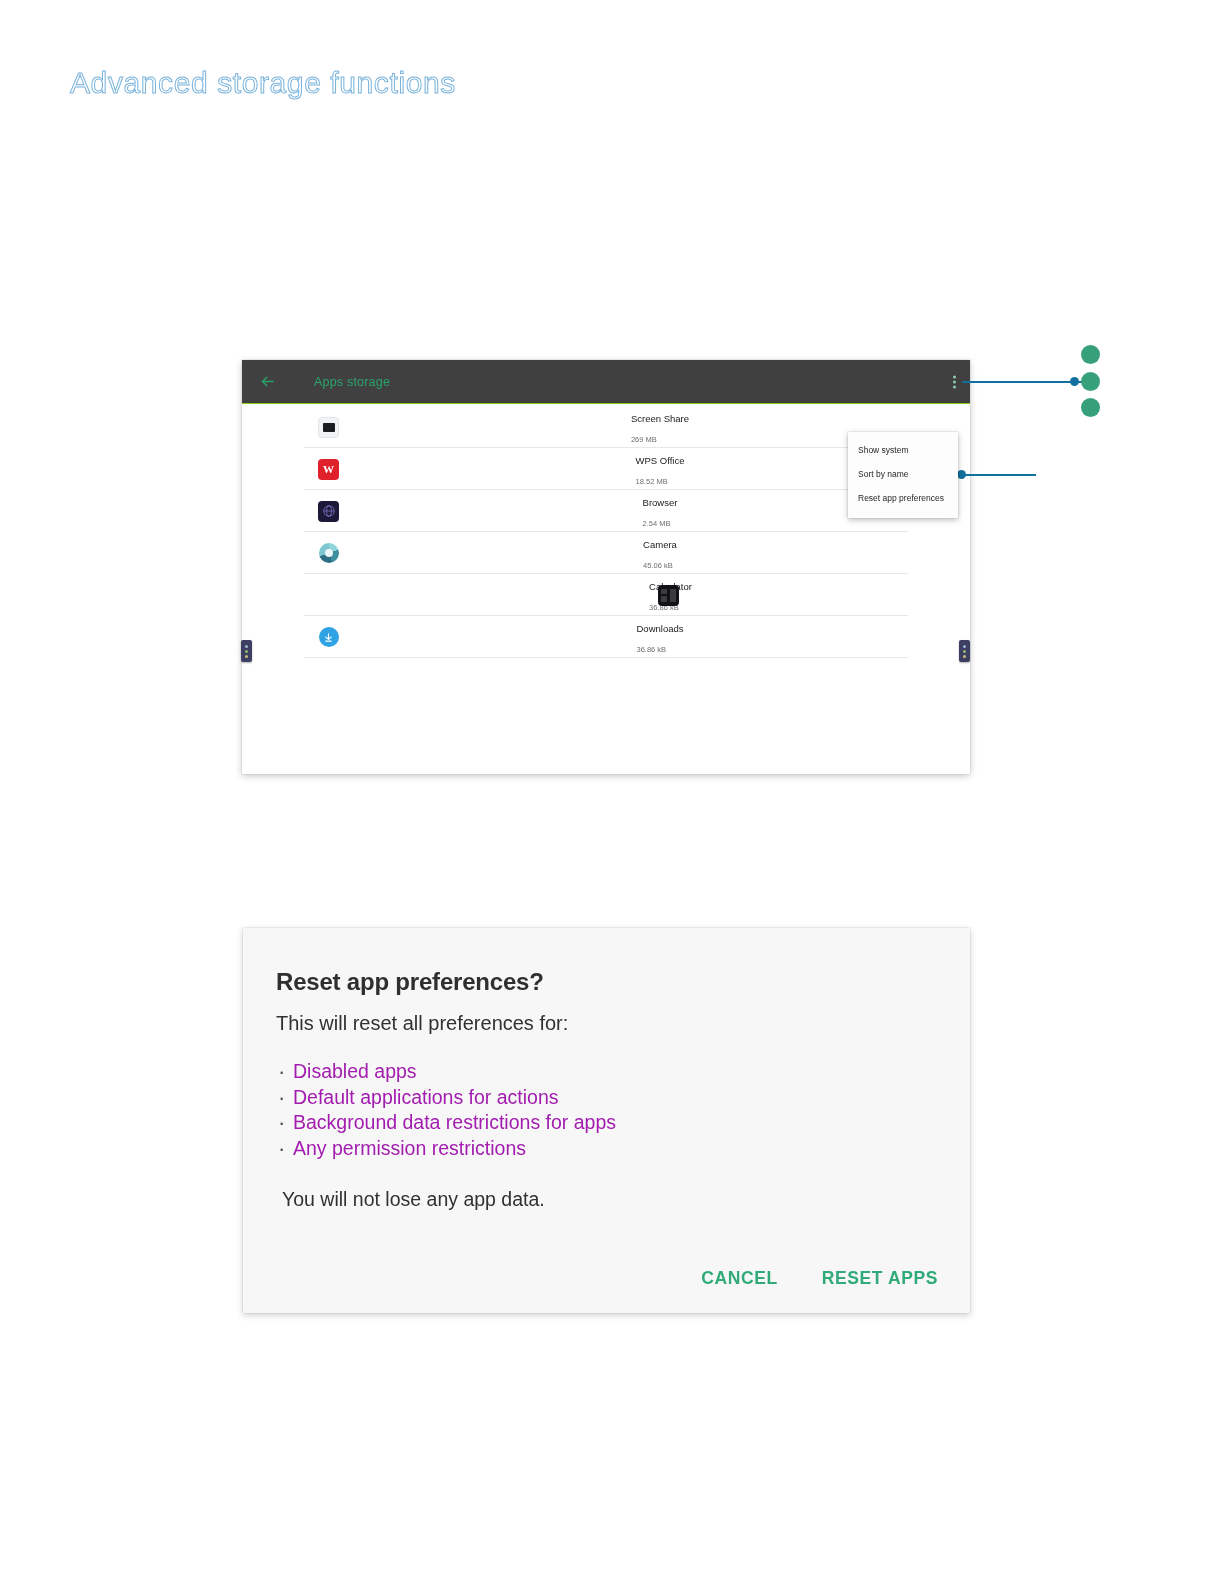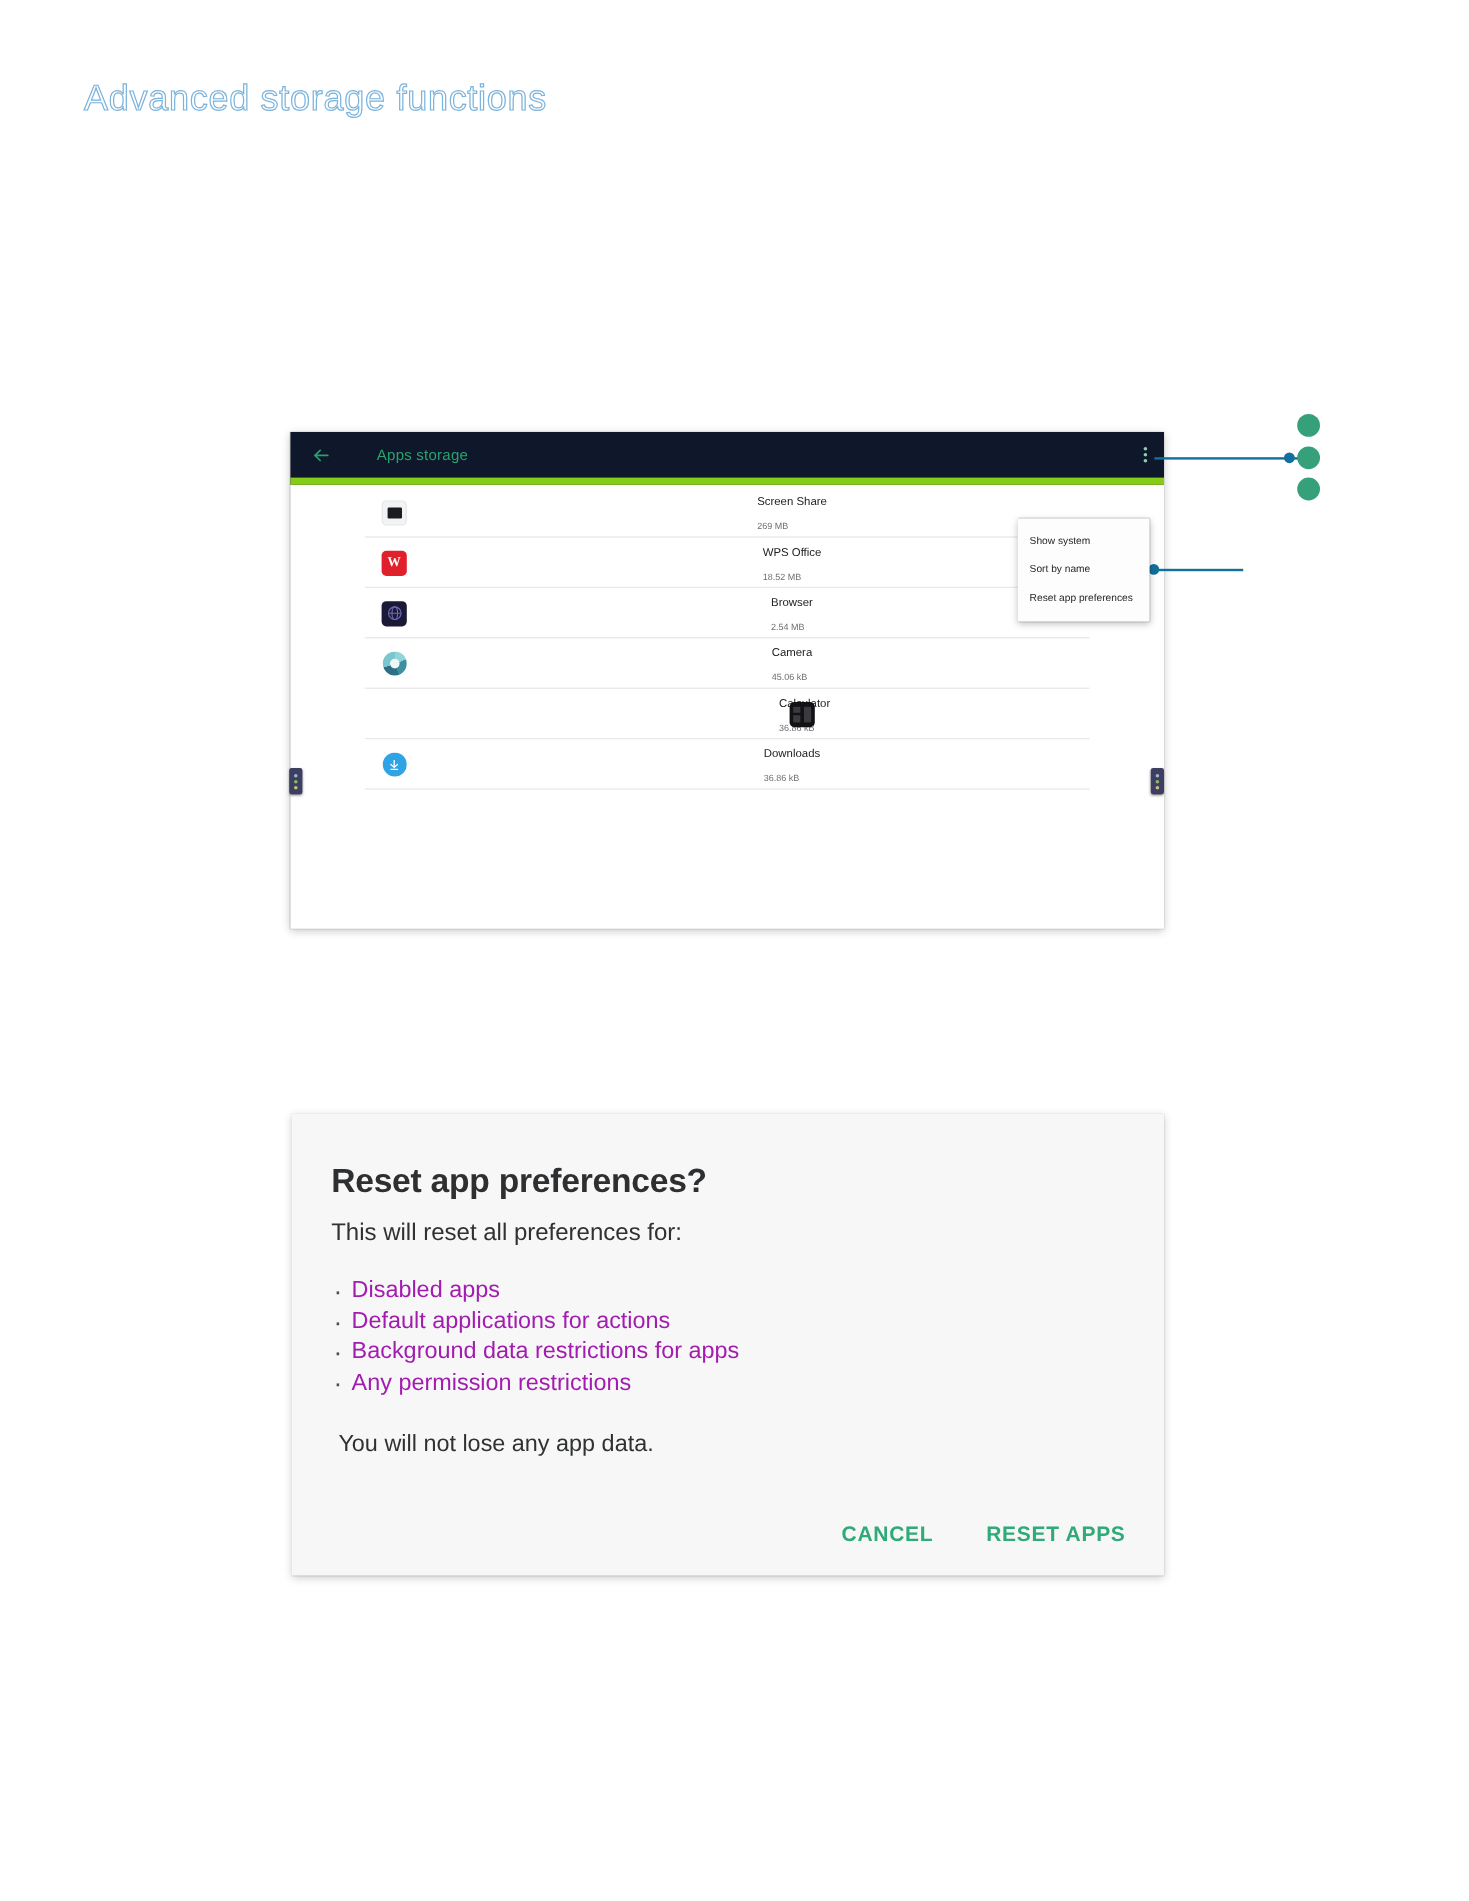--- a/index.html
+++ b/index.html
@@ -27,22 +27,22 @@
   .device-card {
     position: absolute;
     left: 242px; top: 360px;
     width: 728px; height: 414px;
     background: #ffffff;
     box-shadow: 0 2px 7px rgba(0,0,0,0.22), 0 0 1px rgba(0,0,0,0.28);
   }
   .device-appbar {
     position: relative;
     height: 44px;
-    background: #0f172a;
-    border-bottom: 6px solid #84cc16;
+    background: #404040;
+    border-bottom: 1px solid #84cc16;
     display: flex;
     align-items: center;
   }
   .back-arrow {
     margin-left: 16px;
     width: 18px; height: 18px;
     color: #29a06a;
     display: flex; align-items: center; justify-content: center;
   }
   .back-arrow svg { width: 17px; height: 17px; display: block; }
@@ -181,21 +181,21 @@
   
   .dialog {
     position: absolute;
     left: 243px; top: 928px;
     width: 727px; height: 385px;
     background: #f7f7f7;
     box-shadow: 0 2px 7px rgba(0,0,0,0.20), 0 0 1px rgba(0,0,0,0.25);
     padding: 40px 36px 0 33px;
   }
   .dialog-title {
-    font-size: 28px;
+    font-size: 24px;
     font-weight: 700;
     color: #2d2f31;
     letter-spacing: -0.2px;
   }
   .dialog-sub {
     margin-top: 16px;
     font-size: 20px;
     color: #2f3133;
   }
   .dialog-list { margin-top: 24px; list-style: none; }

